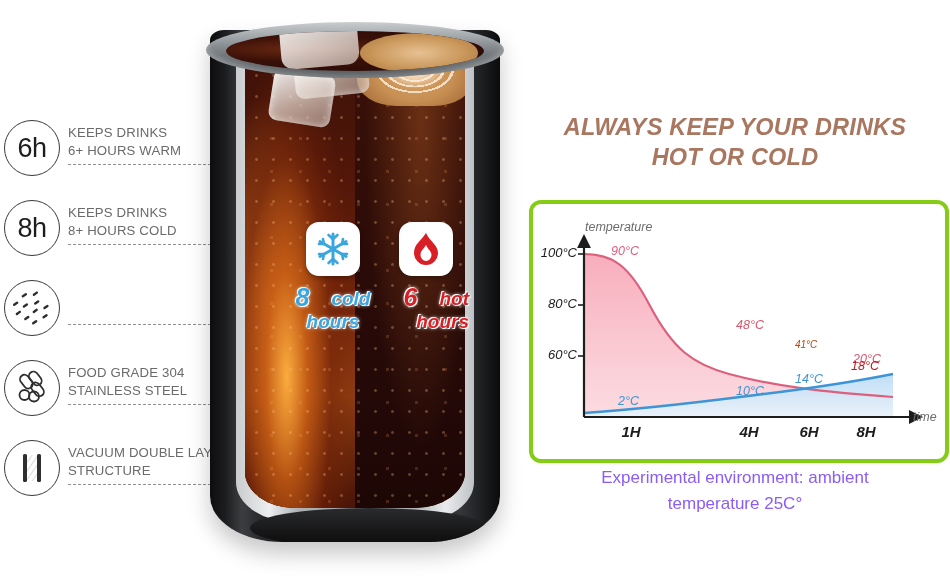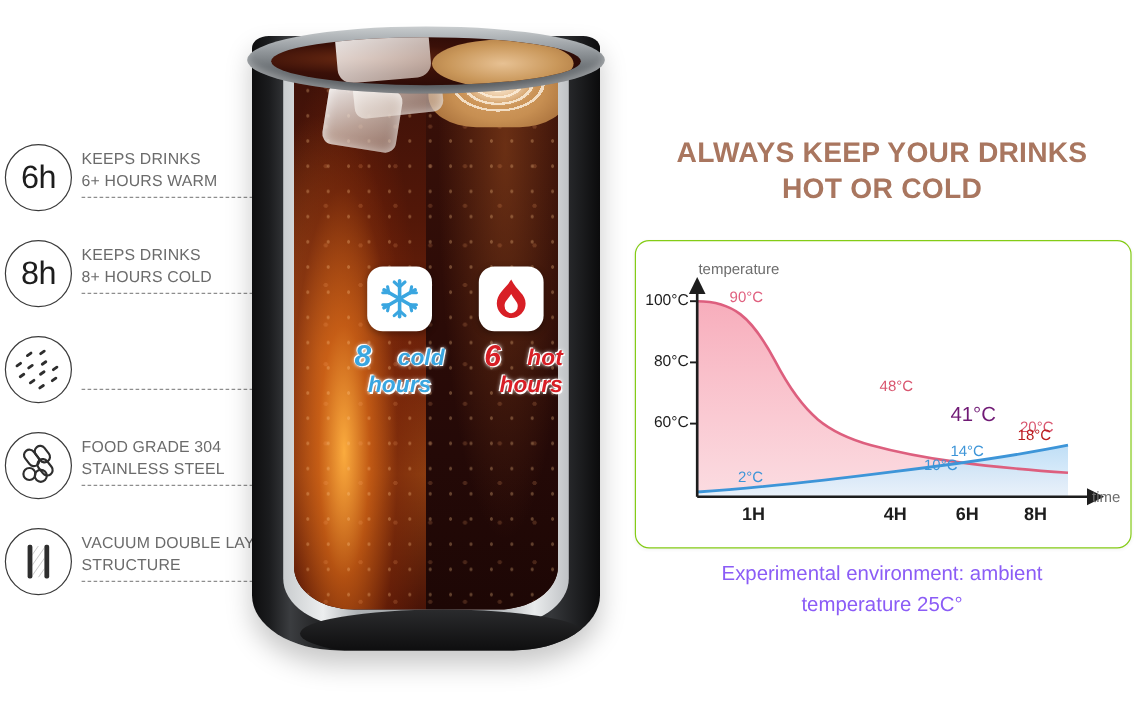--- a/index.html
+++ b/index.html
@@ -244,31 +244,33 @@
   #headline {
     position: absolute;
     left: 0; top: 112px;
     width: 430px;
     text-align: center;
     color: #a9765f;
     font-size: 23.5px;
     font-weight: 700;
     line-height: 30px;
     letter-spacing: 0.2px;
+    font-style: italic;
   }
   #headline .ln { display: block; white-space: nowrap; }
 
   #chart-card {
     position: absolute;
     left: 9px; top: 200px;
     width: 412px; height: 255px;
     background: #ffffff;
-    border: 1px solid #84cc16;
+    border: 4px solid #84cc16;
     border-radius: 12px;
     box-shadow: 0 1px 3px rgba(0,0,0,.05);
+    font-style: italic;
   }
   #chart-svg { display: block; }
 
   #chart-caption {
     position: absolute;
     left: 0; top: 465px;
     width: 430px;
     text-align: center;
     color: #8b5cf6;
     font-size: 17px;
@@ -496,25 +498,25 @@
       <div style="position:absolute;left:0;top:92px;width:44px;text-align:right;font-size:13px;color:#1d1d1d;">80°C</div>
       <div style="position:absolute;left:0;top:143px;width:44px;text-align:right;font-size:13px;color:#1d1d1d;">60°C</div>
 
       <div style="position:absolute;left:80px;top:219px;width:36px;text-align:center;font-size:15px;font-weight:700;color:#1d1d1d;">1H</div>
       <div style="position:absolute;left:198px;top:219px;width:36px;text-align:center;font-size:15px;font-weight:700;color:#1d1d1d;">4H</div>
       <div style="position:absolute;left:258px;top:219px;width:36px;text-align:center;font-size:15px;font-weight:700;color:#1d1d1d;">6H</div>
       <div style="position:absolute;left:315px;top:219px;width:36px;text-align:center;font-size:15px;font-weight:700;color:#1d1d1d;">8H</div>
 
       <div style="position:absolute;left:78px;top:40px;font-size:12.5px;color:#e0607f;">90°C</div>
       <div style="position:absolute;left:203px;top:114px;font-size:12.5px;color:#d9566f;">48°C</div>
-      <div style="position:absolute;left:262px;top:135px;font-size:17px;color:#701a75;">41°C</div>
+      <div style="position:absolute;left:262px;top:135px;font-size:10px;color:#c2410c;">41°C</div>
       <div style="position:absolute;left:320px;top:148px;font-size:12.5px;color:#d9566f;">20°C</div>
 
       <div style="position:absolute;left:85px;top:190px;font-size:12.5px;color:#3d95d8;">2°C</div>
-      <div style="position:absolute;left:203px;top:180px;font-size:12.5px;color:#3d95d8;margin-left:37px;">10°C</div>
+      <div style="position:absolute;left:203px;top:180px;font-size:12.5px;color:#3d95d8;">10°C</div>
       <div style="position:absolute;left:262px;top:168px;font-size:12.5px;color:#3d95d8;">14°C</div>
       <div style="position:absolute;left:318px;top:155px;font-size:12.5px;color:#b91c1c;">18°C</div>
     </div>
   </div>
 
   <div id="chart-caption">
     <span class="ln">Experimental environment: ambient</span>
     <span class="ln">temperature 25C°</span>
   </div>
 </div>

